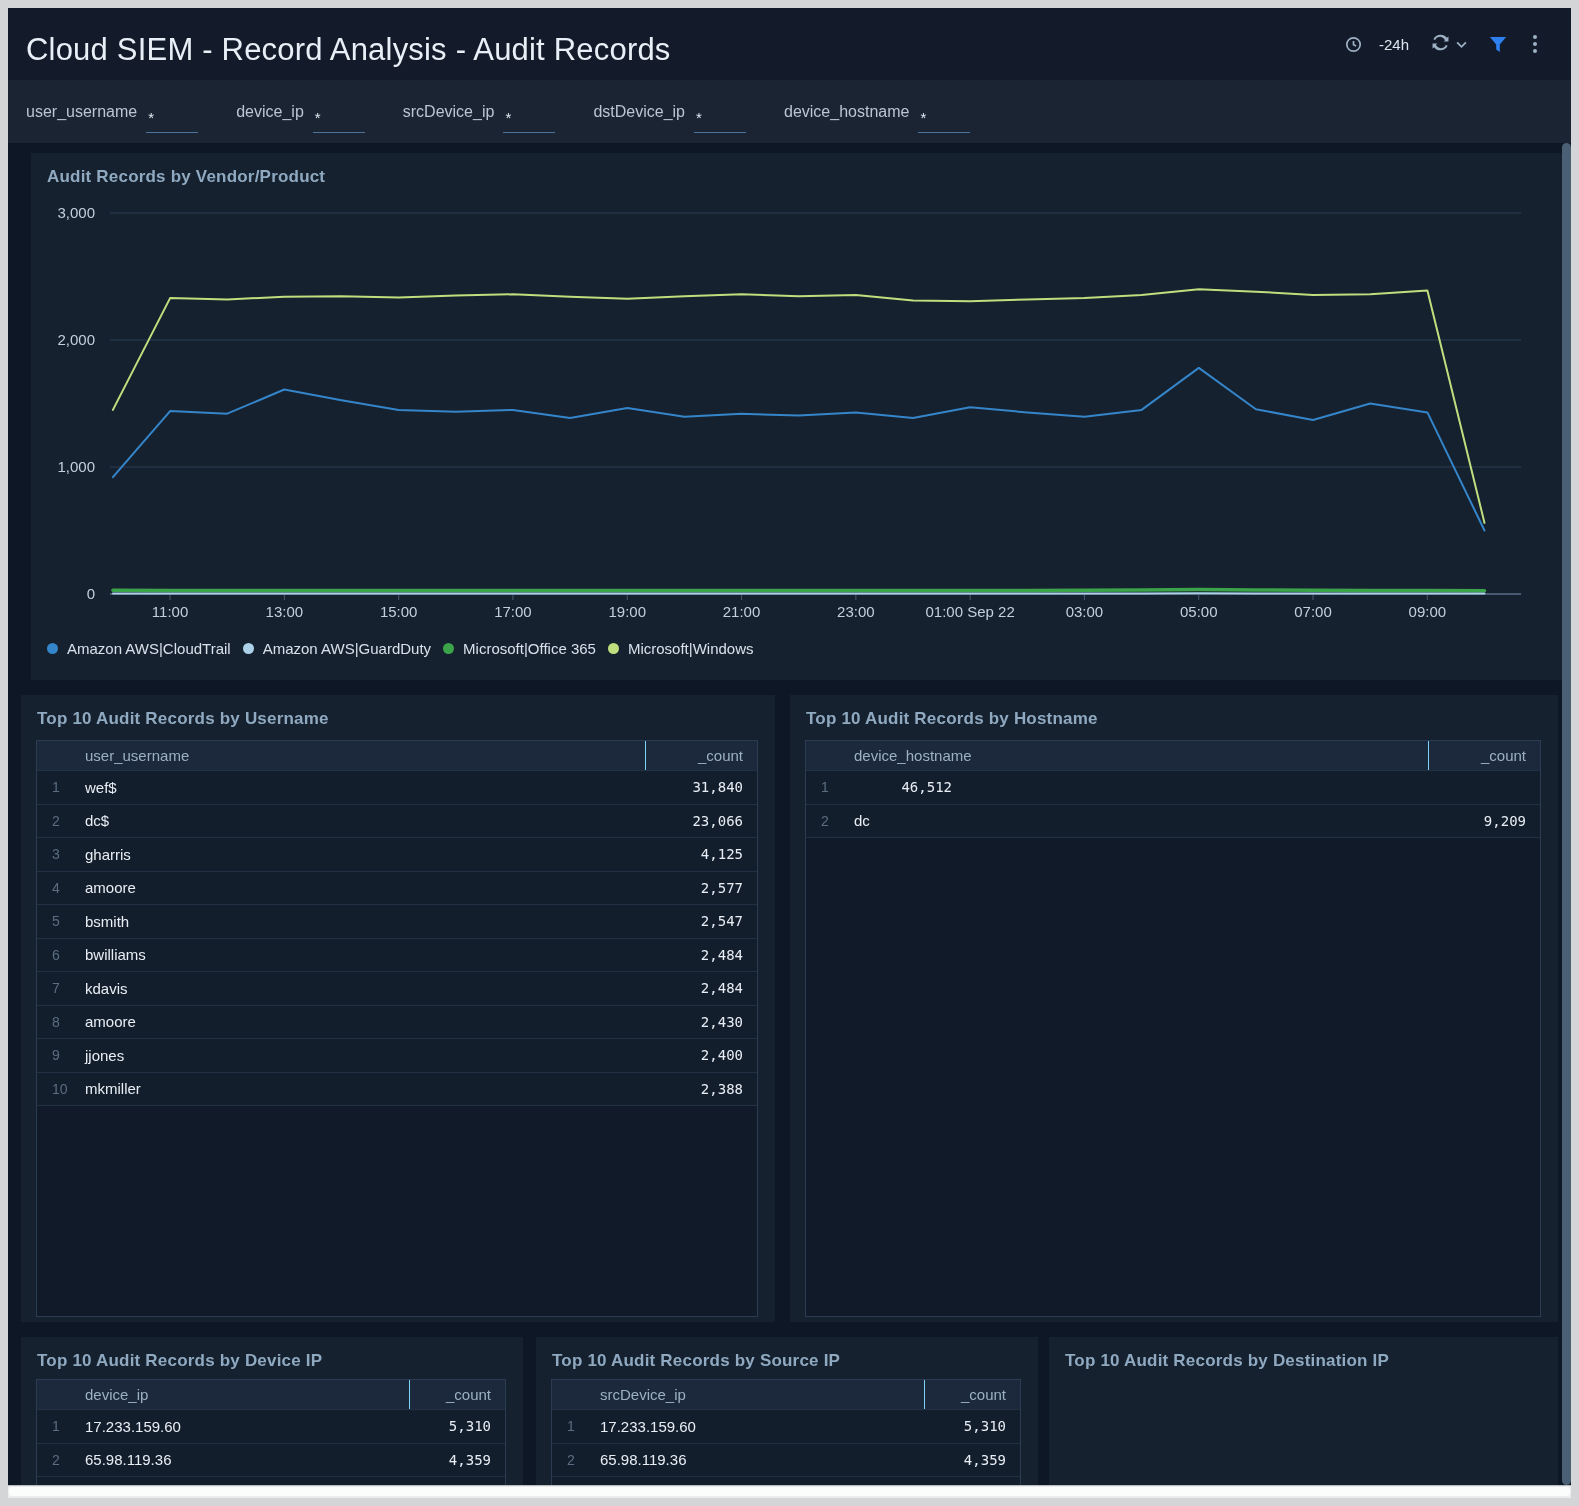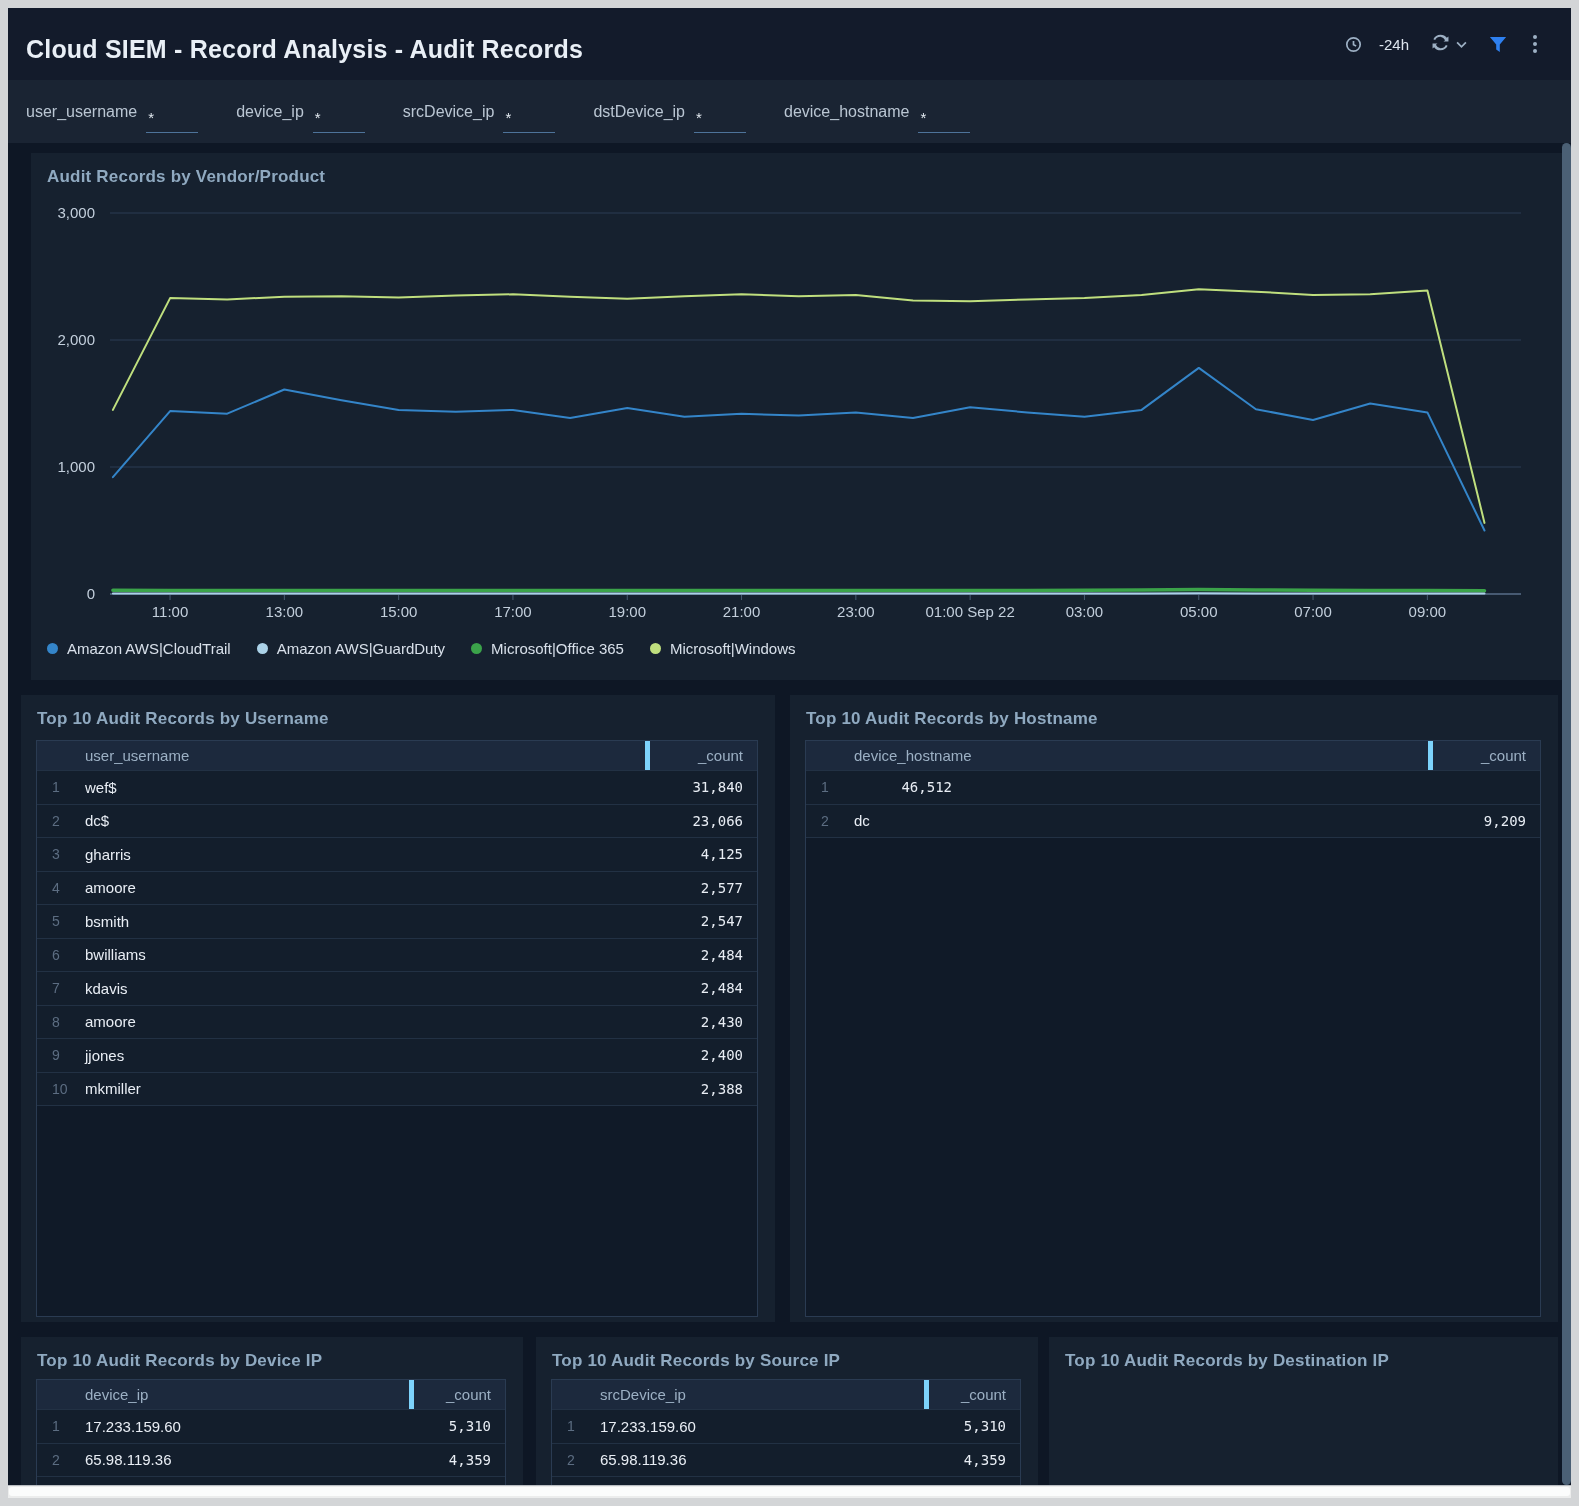--- a/index.html
+++ b/index.html
@@ -8,21 +8,21 @@
   .screen {
     position:relative; width:1579px; height:1506px;
     border:8px solid #d3d5d7; background:#0e1725; overflow:hidden;
   }
   
   .topbar {
     position:absolute; left:0; top:0; width:1563px; height:72px;
     background:#131b2b; display:flex; align-items:center;
     padding:0 30px 0 18px;
   }
-  .topbar h1 { font-size:25px; font-weight:700; color:#e9eff6; letter-spacing:.2px; flex:1;margin-top:11px; }
+  .topbar h1 { font-size:31px; font-weight:400; color:#e9eff6; letter-spacing:.2px; flex:1;margin-top:11px; }
   .top-controls { display:flex; align-items:center; gap:22px; }
   .time-group { display:flex; align-items:center; gap:17px; color:#dde5ee; font-size:15px; cursor:pointer; }
   .icon-btn { display:flex; align-items:center; cursor:pointer; }
   .kebab { display:flex; flex-direction:column; gap:3px; padding:2px 4px; }
   .kebab i { width:4px; height:4px; border-radius:50%; background:#9db0c4; }
   
   .filter-bar {
     position:absolute; left:0; top:72px; width:1563px; height:63px;
     background:#1a2433; display:flex; align-items:center; padding:0 18px; gap:38px;
   }
@@ -31,37 +31,37 @@
   .finput {
     width:52px; margin-left:9px; padding:2px 2px 7px 2px;
     border-bottom:1px solid #4e739a; color:#e4ebf2; font-size:15px; line-height:14px;
     align-self:flex-end; margin-bottom:-12px; cursor:text;
   }
   
   .panel { position:absolute; background:#16212f; }
   .panel-title { position:absolute; left:16px; top:14px; font-size:17px; font-weight:700; color:#8fa9c0; letter-spacing:.2px; }
   #chart-panel { left:23px; top:145px; width:1537px; height:527px; }
   #chart-svg { position:absolute; left:0; top:0; }
-  .legend { position:absolute; left:16px; top:487px; display:flex; align-items:center; gap:26px; }
+  .legend { position:absolute; left:16px; top:487px; display:flex; align-items:center; gap:12px; }
   .legend-item { display:flex; align-items:center; gap:9px; cursor:pointer; }
   .legend-dot { width:11px; height:11px; border-radius:50%; }
   .legend-label { font-size:15px; color:#d8e0ea; }
   
   .tbl { position:absolute; left:15px; right:17px; border:1px solid #2a3b52; background:#101a28; overflow:hidden; }
   .mid .tbl { top:45px; bottom:5px; }
   .bot .tbl { top:42px; height:400px; }
   .trow { display:flex; align-items:center; height:33.5px; border-bottom:1px solid #223144; background:#131e2c; font-size:15px; }
   .thead { height:30px; background:#1c293d; color:#9cb0c4; }
   .col-idx { width:48px; padding-left:15px; color:#5c6d82; font-size:14px; flex:none; }
   .col-name { flex:1; color:#e9eef5; }
   .thead .col-name { color:#9cb0c4; }
   .col-count { width:112px; flex:none; text-align:right; padding-right:14px;
     font-family:"DejaVu Sans Mono", monospace; font-size:14px; color:#e9eef5; height:100%;
     display:flex; align-items:center; justify-content:flex-end; }
-  .thead .col-count { color:#9cb0c4; border-left:5px solid #7dd3fc; font-family:"Liberation Sans", sans-serif; font-size:15px;padding-left:44px; }
+  .thead .col-count { color:#9cb0c4; border-left:1px solid #7dd3fc; font-family:"Liberation Sans", sans-serif; font-size:15px;padding-left:44px; }
   #username-panel { left:13px; top:687px; width:754px; height:627px; }
   #hostname-panel { left:782px; top:687px; width:768px; height:627px; }
   #deviceip-panel { left:13px; top:1329px; width:502px; height:169px; }
   #sourceip-panel { left:528px; top:1329px; width:502px; height:169px; }
   #destip-panel   { left:1041px; top:1329px; width:509px; height:169px; }
   .bot .col-count { width:96px; }
   
   .vscroll {
     position:absolute; right:0; top:135px; bottom:13px; width:9px;
     border-radius:5px; background:#4b6075; cursor:pointer;

